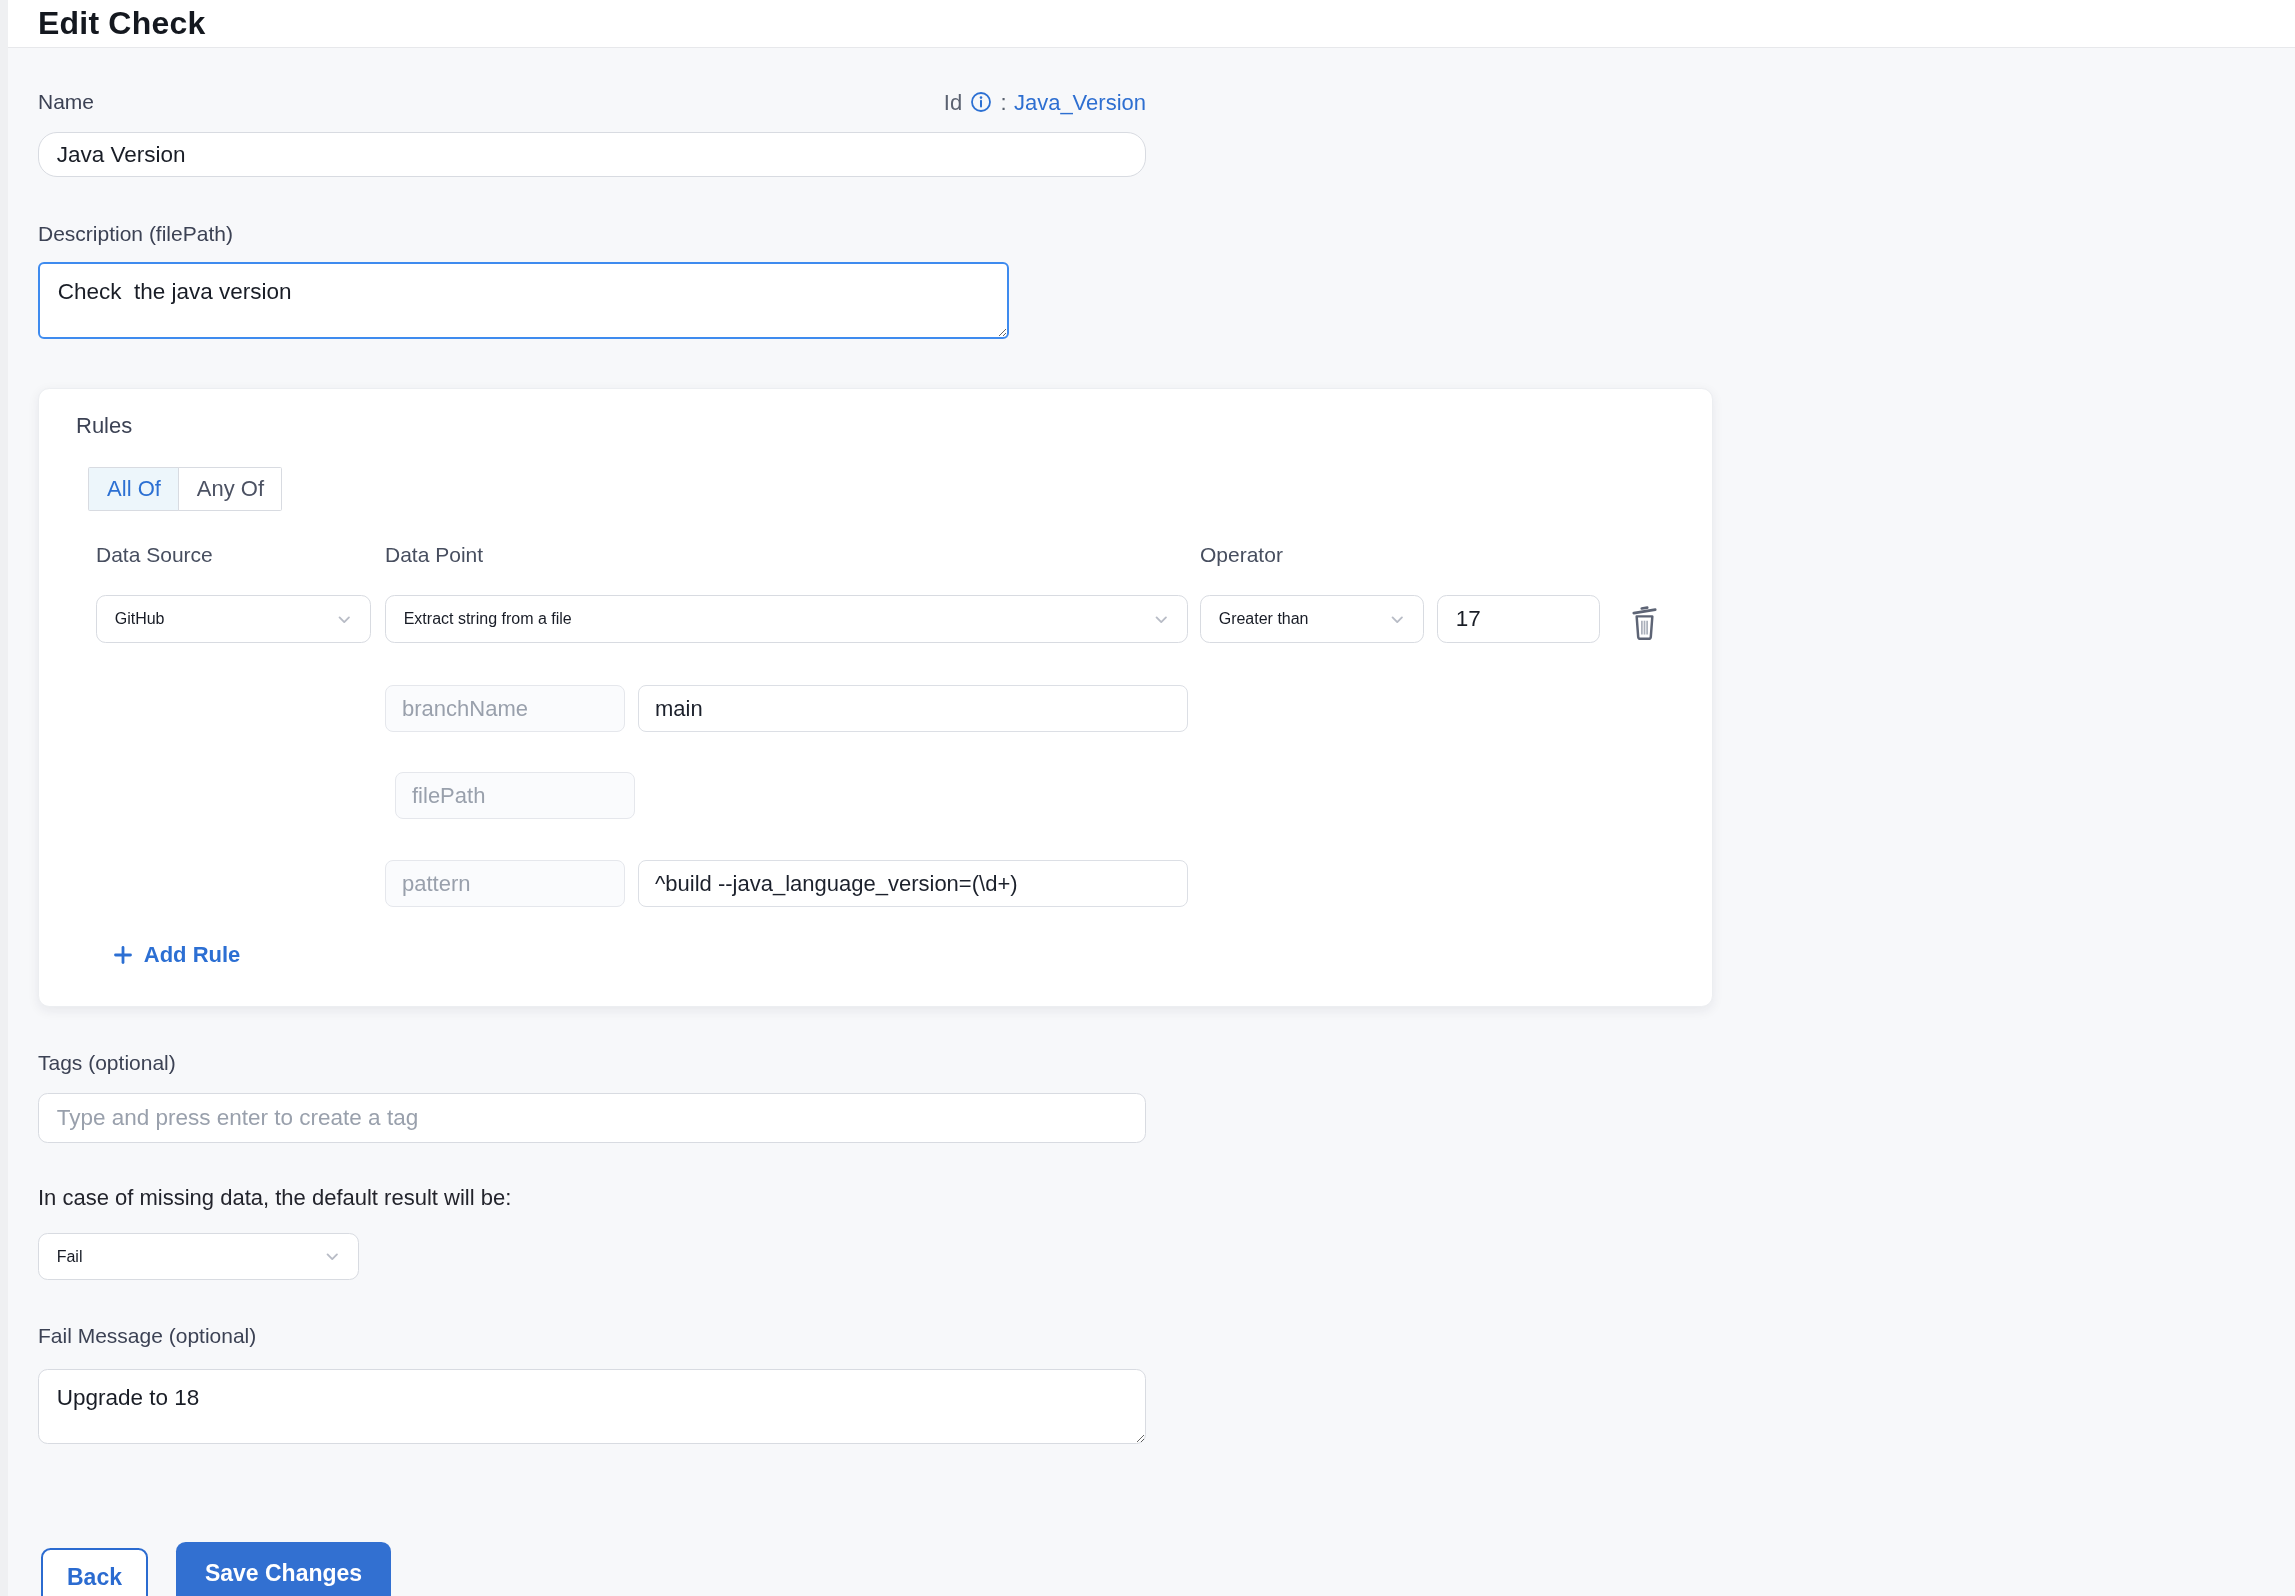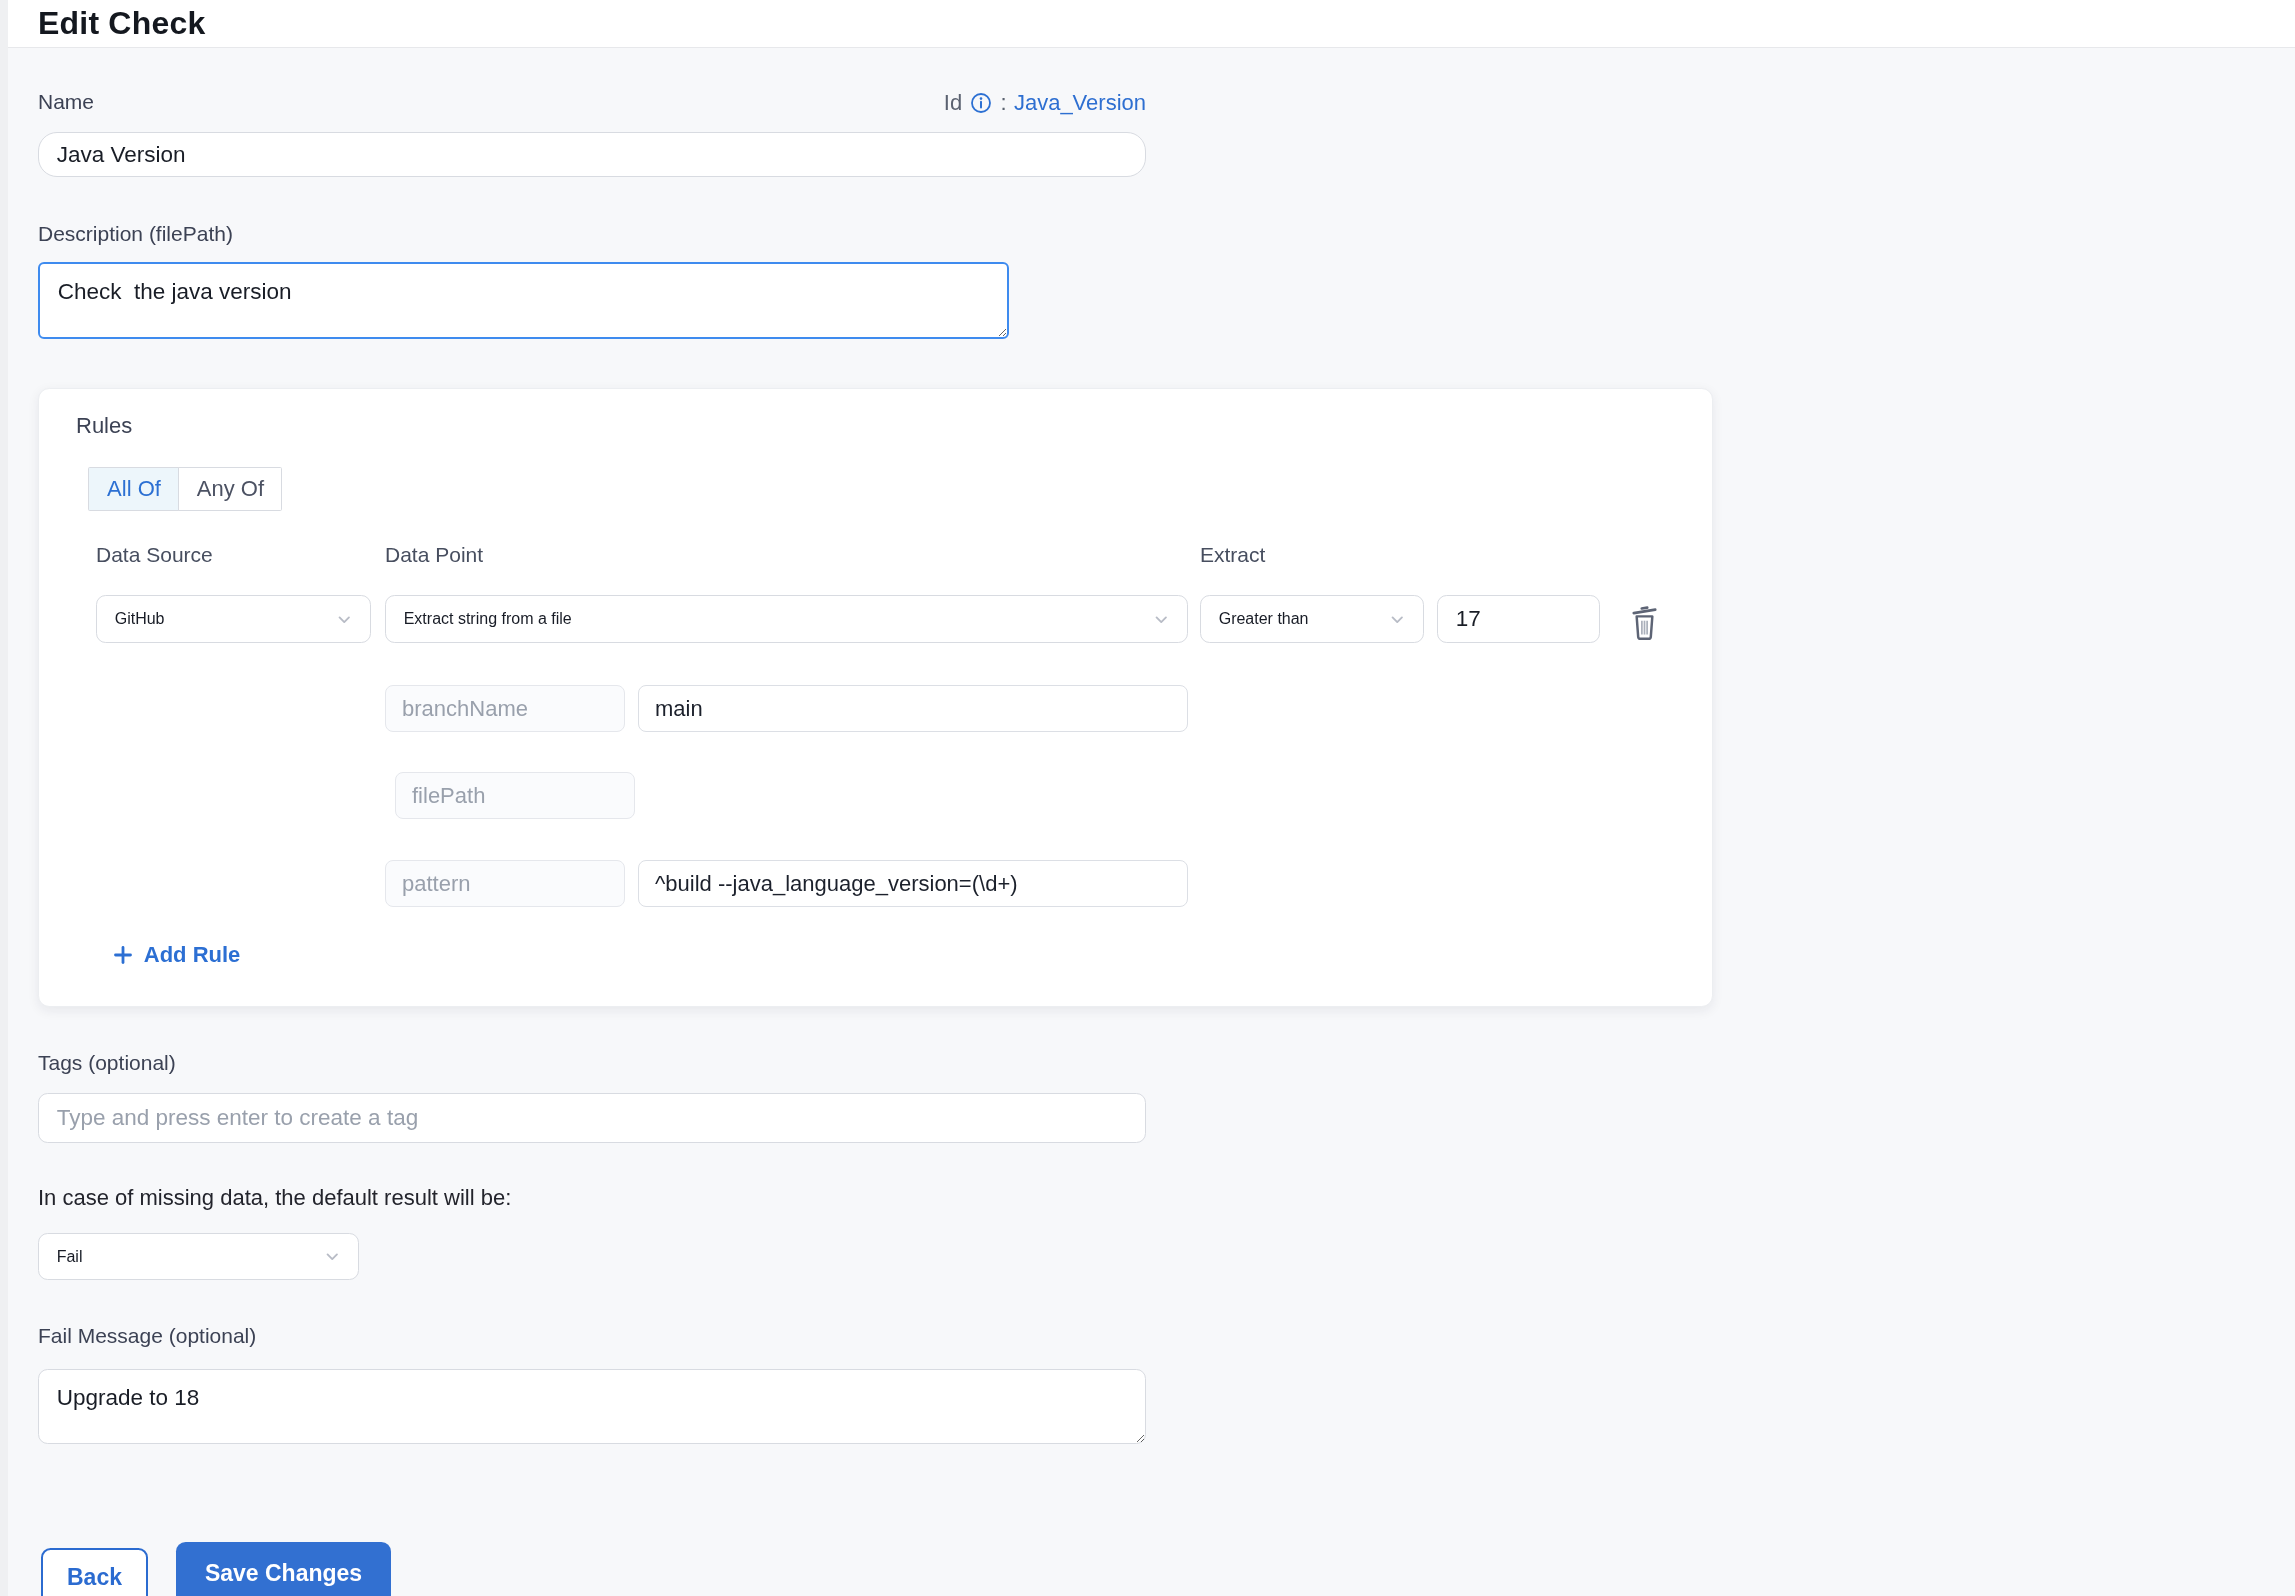--- a/index.html
+++ b/index.html
@@ -36,21 +36,21 @@
     position: absolute; background: #fff; border: 1.6px solid #d8dbe1;
     border-radius: 9.6px; font-size: 22.5px; color: #191d26;
     padding: 14.5px 17.7px; font-family: "Liberation Sans", sans-serif; outline: none;
     resize: both;
   }
   .text-area.focused { border: 2.4px solid #3e8bef; }
   input::placeholder, textarea::placeholder { color: #99a0ac; }
 
   .id-row {
     position: absolute; top: 90px; right: 1149px;
-    display: flex; align-items: center; gap: 7.2px; font-size: 22px;
+    display: flex; align-items: flex-start; gap: 7.2px; font-size: 22px;
   }
   .id-label, .id-colon { color: #5b6270; }
   .id-link { color: #2e6fd1; text-decoration: none; }
 
   .rules-card {
     position: absolute; left: 38px; top: 388px; width: 1675px; height: 619px;
     background: #ffffff; border: 0.8px solid #eceef1; border-radius: 11.2px;
     box-shadow: 0 3.2px 11.2px rgba(25,35,60,0.07);
   }
   .rules-label { position: absolute; left: 37px; top: 24px; font-size: 22px; color: #3c4254; font-weight: 500; }
@@ -134,21 +134,21 @@
 <div class="rules-card">
   <div class="rules-label">Rules</div>
 
   <div class="toggle-group">
     <button class="toggle-btn first selected">All Of</button>
     <button class="toggle-btn second">Any Of</button>
   </div>
 
   <div class="col-header" style="left:57px;">Data Source</div>
   <div class="col-header" style="left:346px;">Data Point</div>
-  <div class="col-header" style="left:1161px;">Extract</div>
+  <div class="col-header" style="left:1161px;">Operator</div>
 
   <div class="select-box" style="left:57px; top:206px; width:275px;">
     <span>GitHub</span>
     <span class="icon">
       <svg width="22.5" height="22.5" viewBox="0 0 24 24" fill="none">
           <polyline points="7,10 12,15 17,10" stroke="#b8bcc6" stroke-width="2" stroke-linecap="round" stroke-linejoin="round"></polyline>
         </svg>
     </span>
   </div>
   <div class="select-box" style="left:346px; top:206px; width:803px;">

